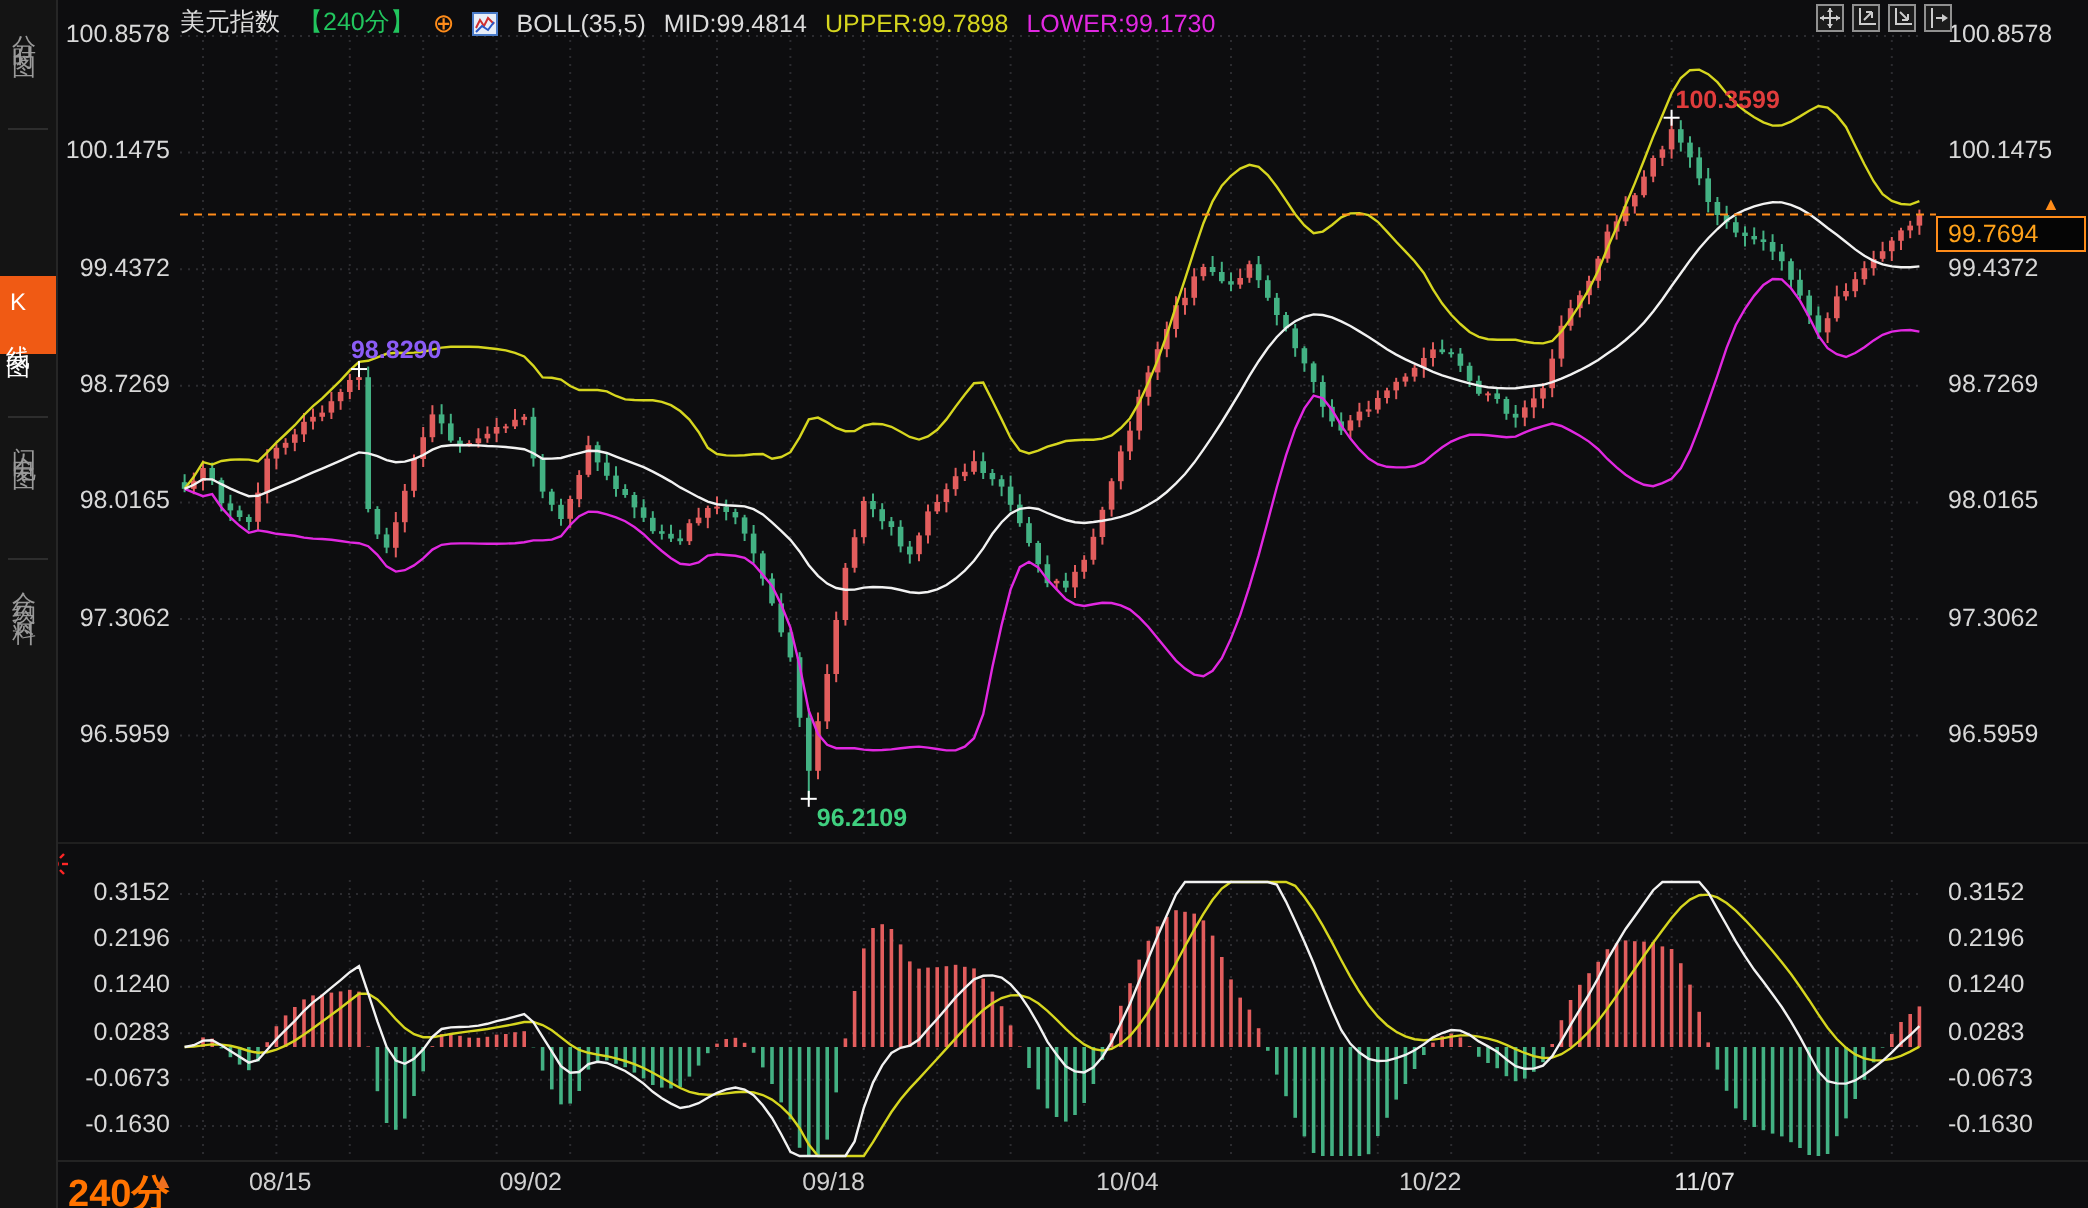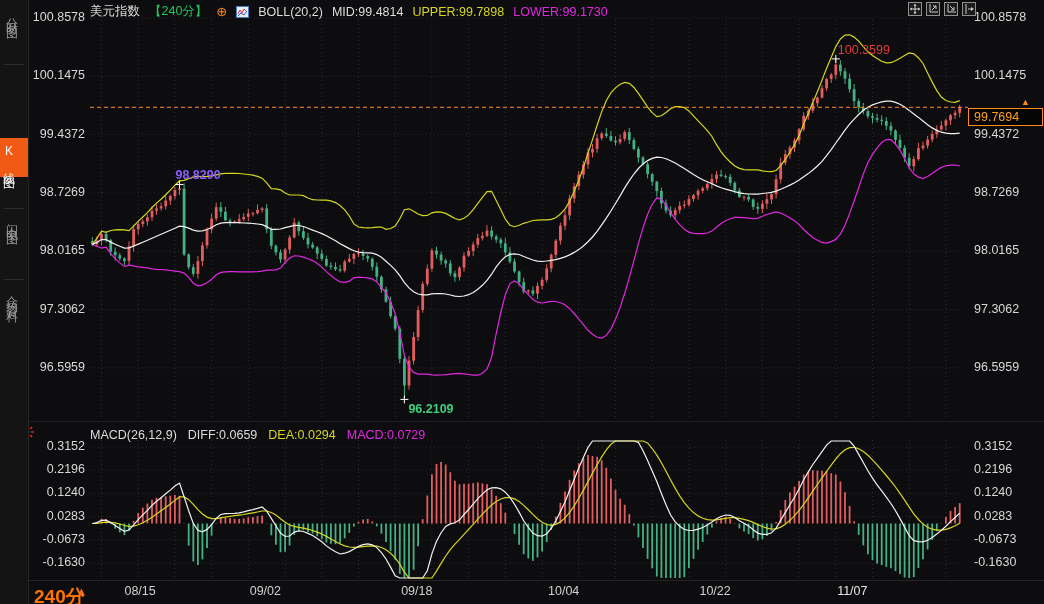--- a/index.html
+++ b/index.html
@@ -722,21 +722,21 @@
       <div class="plab" style="left: 974px; top: 531.827px;">-0.0673</div>
       <div class="plab" style="left: 28px; top: 555.044px; width: 57px; text-align: right;">-0.1630</div>
       <div class="plab" style="left: 974px; top: 555.044px;">-0.1630</div>
       <div class="plab" style="left: 84.4737px; top: 584px; color: rgb(208, 208, 208); margin-left: 40px;">08/15</div>
       <div class="plab" style="left: 249.695px; top: 584px; color: rgb(208, 208, 208);">09/02</div>
       <div class="plab" style="left: 401.147px; top: 584px; color: rgb(208, 208, 208);">09/18</div>
       <div class="plab" style="left: 548.011px; top: 584px; color: rgb(208, 208, 208);">10/04</div>
       <div class="plab" style="left: 699.463px; top: 584px; color: rgb(208, 208, 208);">10/22</div>
       <div class="plab" style="left: 837.147px; top: 584px; color: #e5e5e5;">11/07</div>
       <div class="plab" style="left: 175.495px; top: 167.52px; color: #8b5cf6; font-weight: bold;">98.8290</div>
-      <div class="plab" style="left: 837.789px; top: 42.8666px; color: rgb(224, 60, 60); font-weight: normal;">100.3599</div>
+      <div class="plab" style="left: 837.789px; top: 42.8666px; color: rgb(224, 60, 60); font-weight: bold;">100.3599</div>
       <div class="plab" style="left: 408.379px; top: 402.408px; color: rgb(63, 207, 127); font-weight: bold;">96.2109</div>
     </div>
 
   <aside class="sidebar">
     <div class="side-item" style="top:8px">分时图</div>
     <div class="side-div" style="top:64px"></div>
     <div class="side-item active" style="top:138px">K线图</div>
     <div class="side-div" style="top:208px"></div>
     <div class="side-item" style="top:214px">闪电图</div>
     <div class="side-div" style="top:279px"></div>
@@ -747,21 +747,21 @@
     <span>美元指数</span>
     <span class="c-period">【240分】</span>
     <span class="c-orange">⊕</span>
     <span>
         <svg width="13" height="12" style="display:block">
       <rect x="0.5" y="0.5" width="12" height="11" fill="#e8eef8" stroke="#4a7bc8"></rect>
       <polyline points="2,8 4,4 6,7 8,3 11,6" stroke="#d03030" fill="none"></polyline>
       <polyline points="2,10 5,7 8,9 11,5" stroke="#2858c8" fill="none"></polyline>
         </svg>
       </span>
-    <span>BOLL(20,2)</span>
+    <span>BOLL(35,5)</span>
     <span>MID:99.4814</span>
     <span class="c-upper">UPPER:99.7898</span>
     <span class="c-lower">LOWER:99.1730</span>
   </div>
 
   <div class="toolbar">
     <div class="tbtn">
         <svg width="10" height="10">
       <path d="M5 0v10M0 5h10" stroke="#ccc"></path>
           <path d="M5 0l-1.5 2h3zM5 10l-1.5-2h3zM0 5l2-1.5v3zM10 5l-2-1.5v3z" fill="#ccc"></path>
@@ -796,26 +796,20 @@
           <line x1="12" y1="8" x2="15" y2="8"></line>
       <line x1="3" y1="3" x2="5" y2="5"></line>
           <line x1="11" y1="11" x2="13" y2="13"></line>
       <line x1="3" y1="13" x2="5" y2="11"></line>
           <line x1="11" y1="5" x2="13" y2="3"></line>
         </g>
     <circle cx="8" cy="8" r="2.4" fill="#ff2626"></circle>
         <circle cx="8" cy="8" r="0.9" fill="#fff"></circle>
       </svg></span>
 
-  <div class="macd-hdr">
-    <span>MACD(26,12,9)</span>
-    <span>DIFF:0.0659</span>
-    <span class="c-upper">DEA:0.0294</span>
-    <span class="c-lower">MACD:0.0729</span>
-  </div>
 
   <div class="bbar"></div>
   <div class="bottom-period">240分</div>
   <div class="bottom-arrow">▲</div>
 
   <div class="price-tag">99.7694</div>
   <div class="tag-marker">▲</div>
 
 </div>
 

